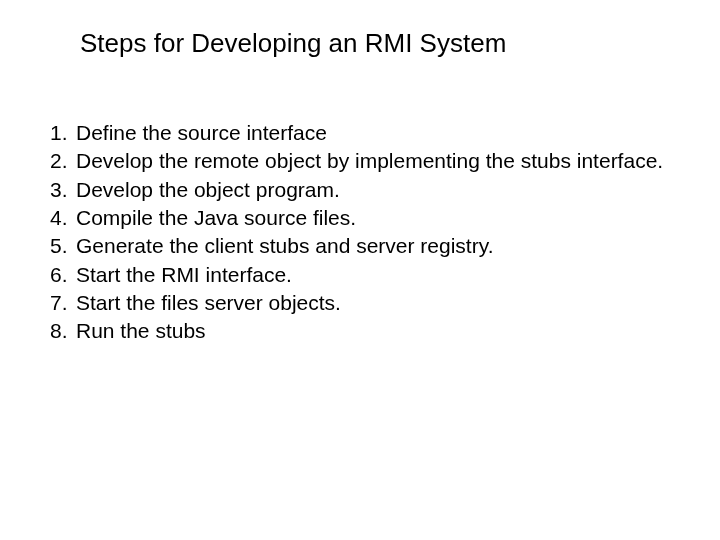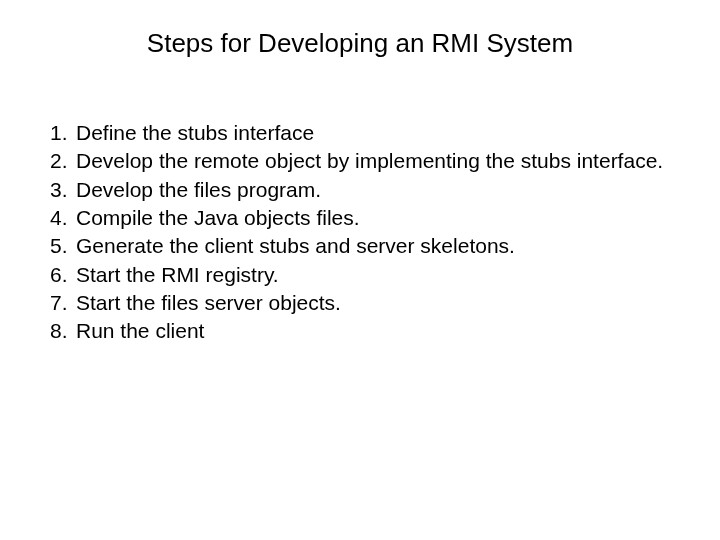--- a/index.html
+++ b/index.html
@@ -7,21 +7,21 @@
       width: 720px;
       height: 540px;
       background: #ffffff;
       font-family: Arial, Helvetica, sans-serif;
       color: #000000;
       padding: 20px 40px;
     }
     .title {
       font-size: 26px;
       font-weight: 400;
-      text-align: center;
+      text-align: left;
       margin-top: 8px;
       margin-bottom: 60px;
       margin-left: 40px;
       margin-right: 40px;
     }
     .steps {
       font-size: 21px;
       line-height: 1.35;
       padding-left: 10px;
     }
@@ -37,43 +37,43 @@
     }
   </style>
 </head>
 <body>
 
 <h1 class="title">Steps for Developing an RMI System</h1>
 
 <div class="steps">
   <div class="step">
     <span class="step-number">1.</span>
-    <span class="step-text">Define the stubs interface</span>
+    <span class="step-text">Define the source interface</span>
   </div>
   <div class="step">
     <span class="step-number">2.</span>
     <span class="step-text">Develop the remote object by implementing the stubs interface.</span>
   </div>
   <div class="step">
     <span class="step-number">3.</span>
-    <span class="step-text">Develop the files program.</span>
+    <span class="step-text">Develop the object program.</span>
   </div>
   <div class="step">
     <span class="step-number">4.</span>
-    <span class="step-text">Compile the Java objects files.</span>
+    <span class="step-text">Compile the Java source files.</span>
   </div>
   <div class="step">
     <span class="step-number">5.</span>
-    <span class="step-text">Generate the client stubs and server skeletons.</span>
+    <span class="step-text">Generate the client stubs and server registry.</span>
   </div>
   <div class="step">
     <span class="step-number">6.</span>
-    <span class="step-text">Start the RMI registry.</span>
+    <span class="step-text">Start the RMI interface.</span>
   </div>
   <div class="step">
     <span class="step-number">7.</span>
     <span class="step-text">Start the files server objects.</span>
   </div>
   <div class="step">
     <span class="step-number">8.</span>
-    <span class="step-text">Run the client</span>
+    <span class="step-text">Run the stubs</span>
   </div>
 </div>
 
 </body></html>

